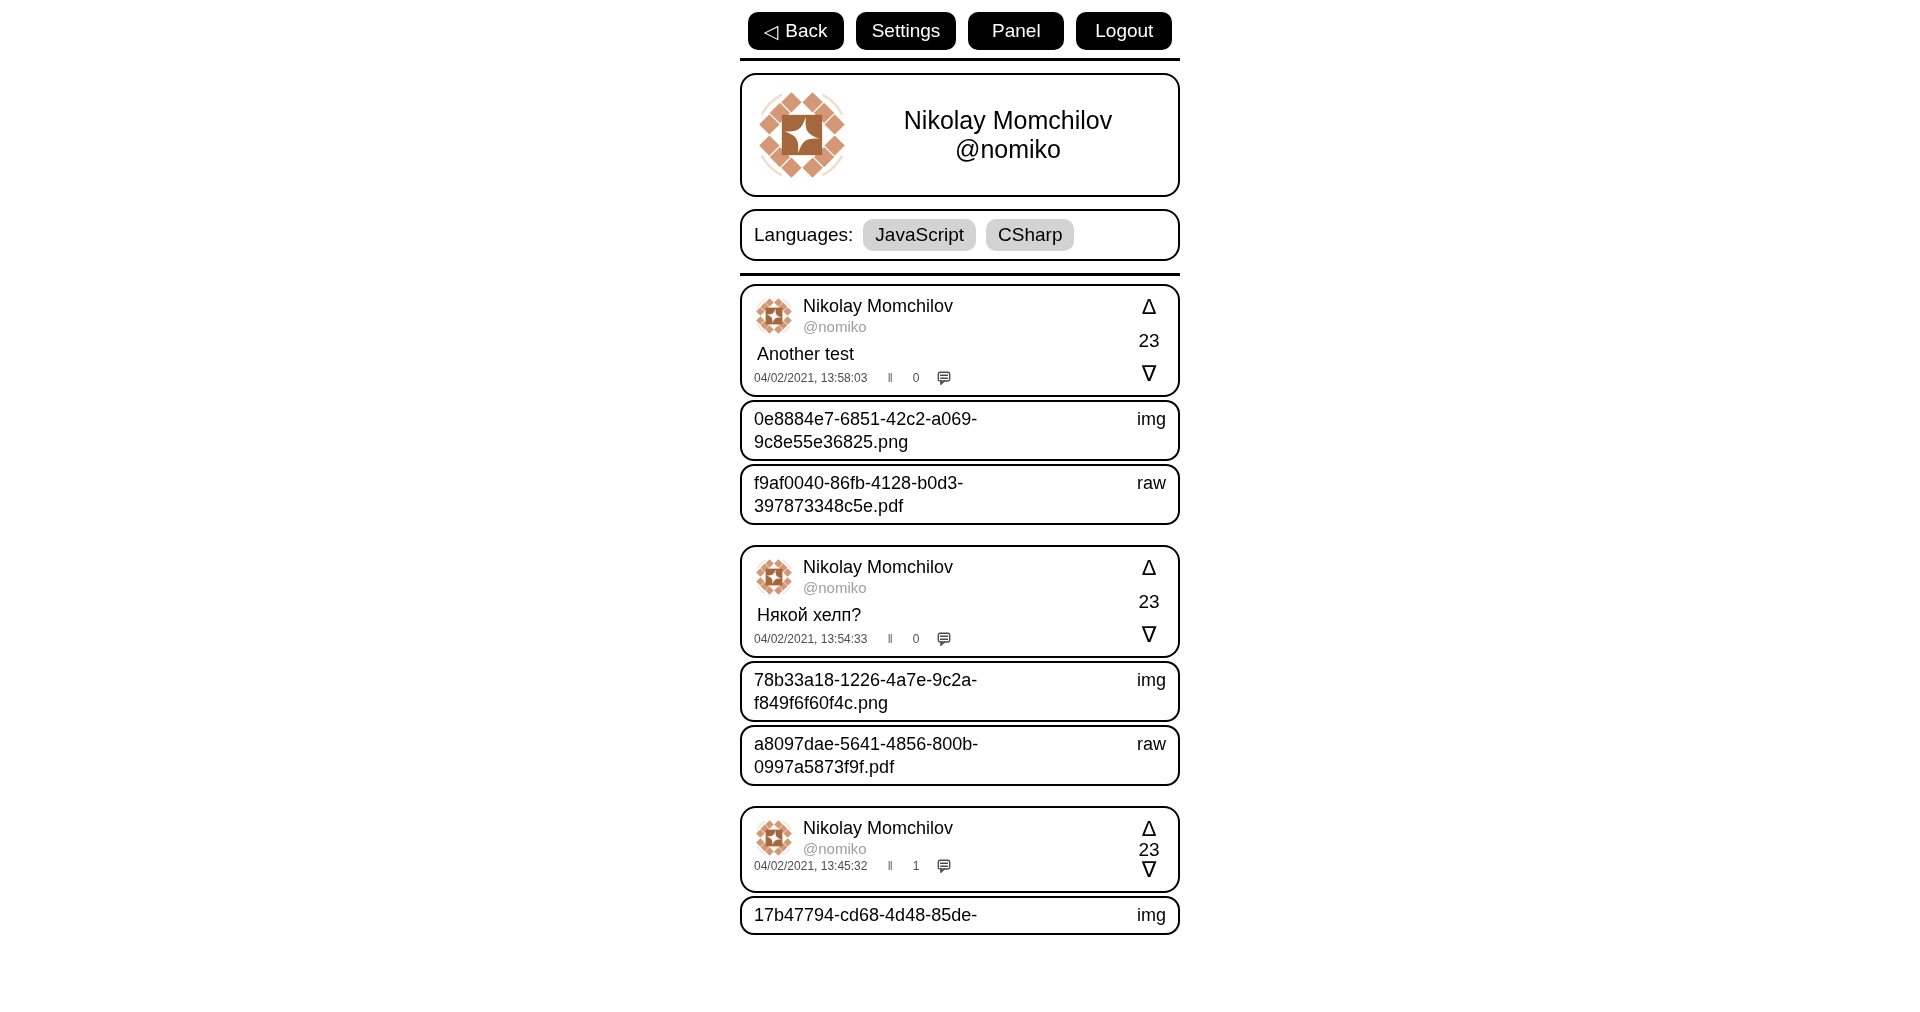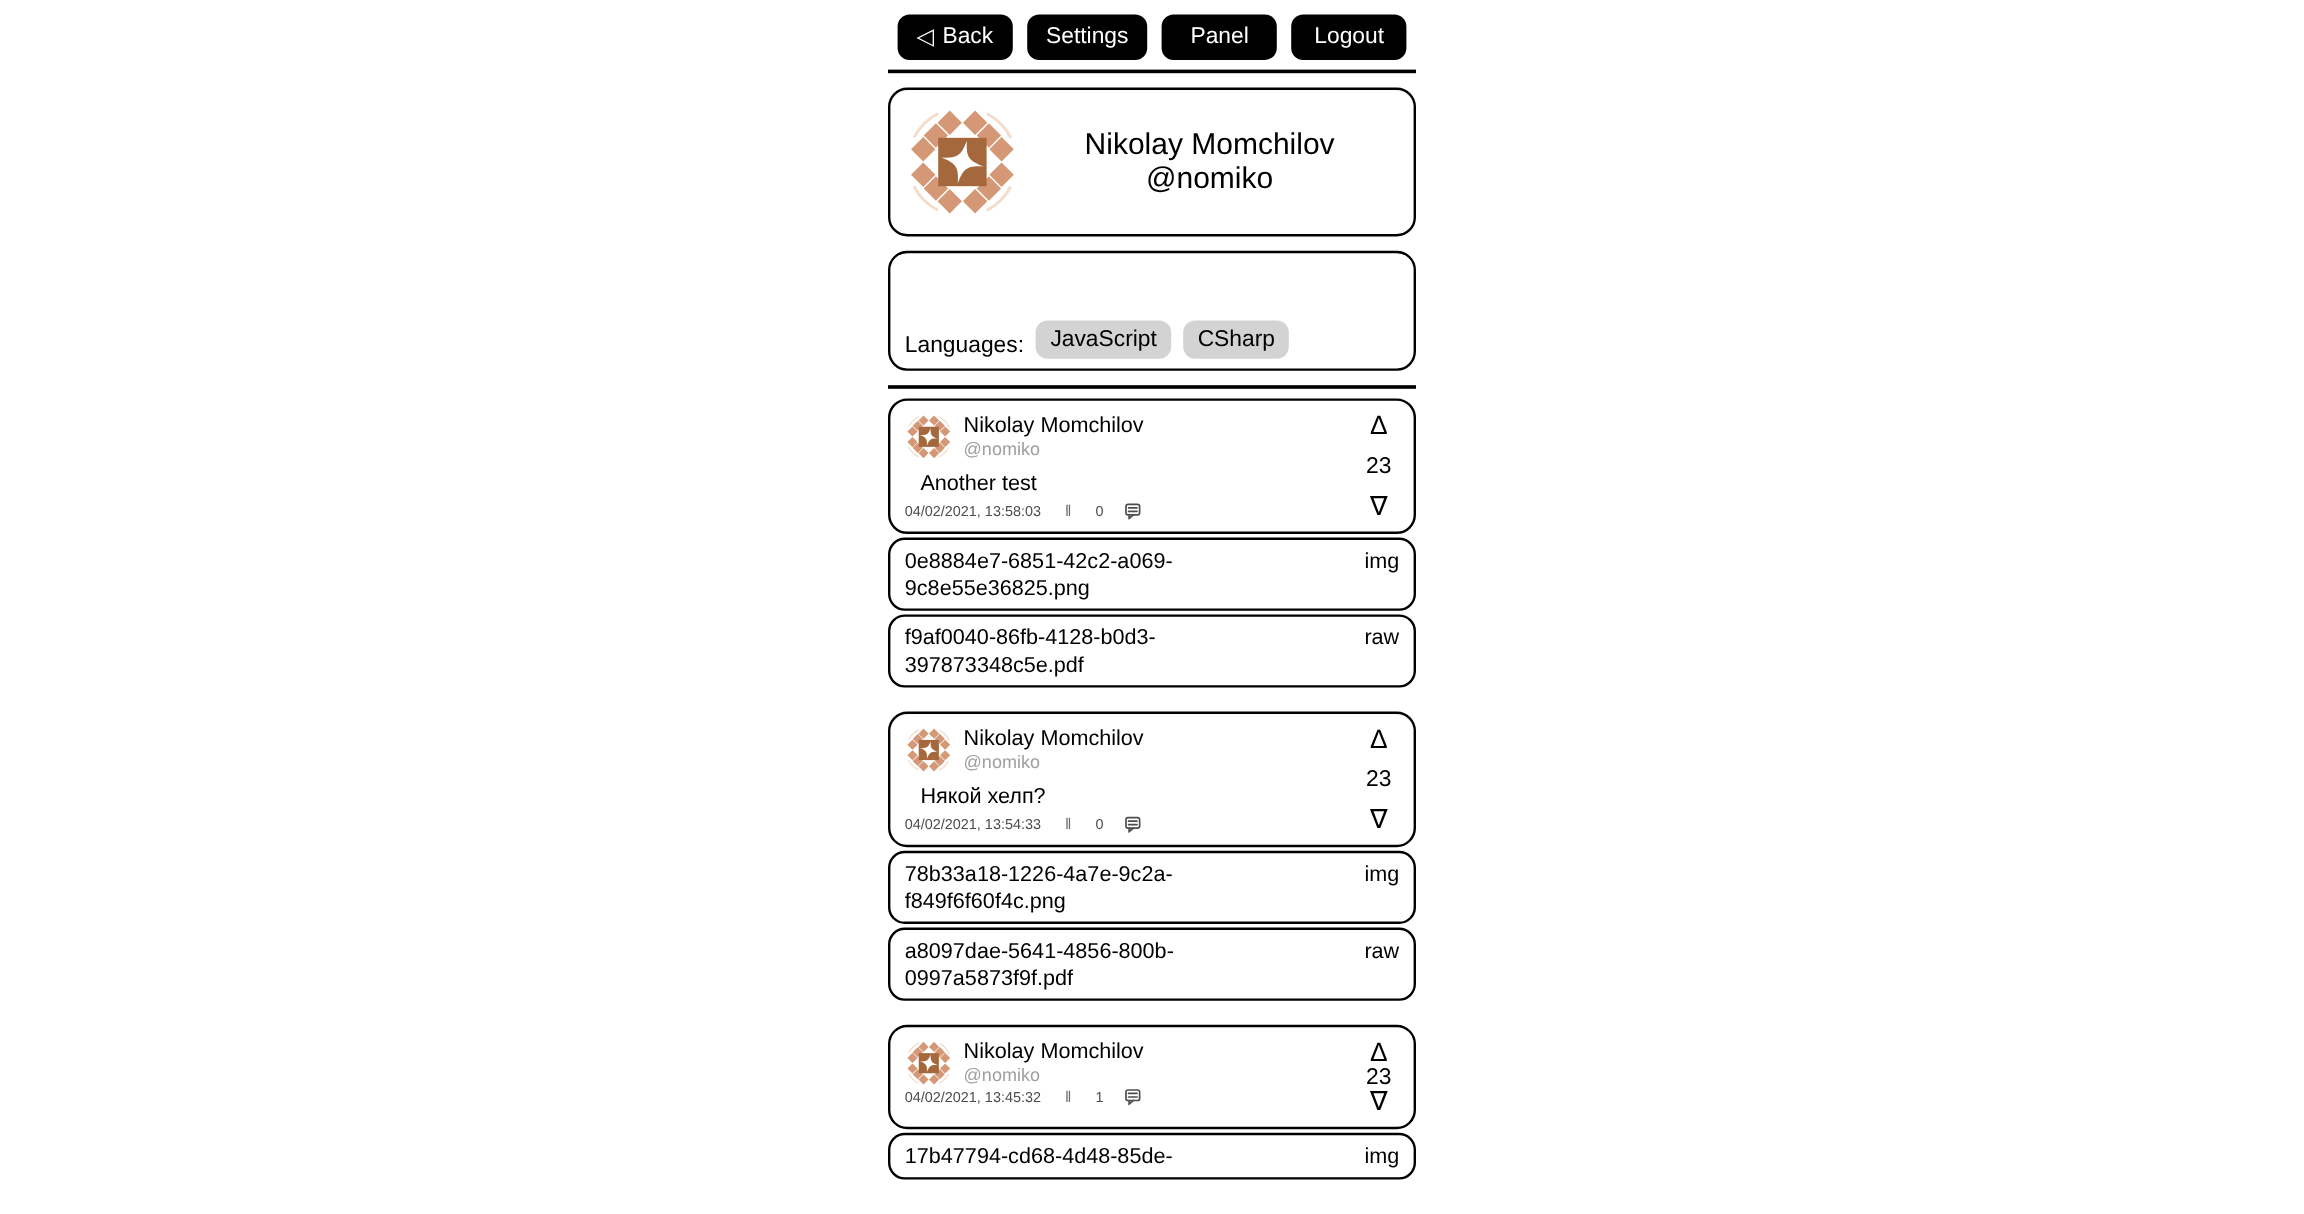--- a/index.html
+++ b/index.html
@@ -25,32 +25,32 @@
 
   .card { background: #fff; border: 2.5px solid #000; border-radius: 16px; }
 
   
   .profile-card { display: flex; align-items: center; padding: 12px; margin-bottom: 12px; }
   .avatar-lg { width: 96px; height: 96px; flex: none; }
   .profile-names { flex: 1; text-align: center; font-size: 25px; line-height: 1.15; }
 
   
   .info-card { padding: 8px 12px; margin-bottom: 8px; font-size: 19px;
-               display: flex; align-items: flex-end; gap: 10px; min-height: 44px; }
-  .pill { background: #d3d3d3; border-radius: 10px; padding: 5px 12px; margin-top: 48px; }
+               display: flex; align-items: center; gap: 10px; min-height: 44px; }
+  .pill { background: #d3d3d3; border-radius: 10px; padding: 5px 12px; }
 
   
   .post-group { margin-bottom: 20px; }
   .post-card { display: flex; padding: 10px 12px; }
   .post-left { flex: 1; min-width: 0; }
   .post-header { display: flex; align-items: center; gap: 9px; }
   .avatar-sm { width: 40px; height: 40px; flex: none; }
   .post-author { font-size: 18px; line-height: 1.2; }
   .post-handle { font-size: 15px; line-height: 1.2; color: #9e9e9e; }
-  .post-title { font-size: 18px; margin: 8px 0 5px 13px; }
+  .post-title { font-size: 18px; margin: 8px 0 5px 3px; }
   .post-meta { display: flex; align-items: center; gap: 20px;
                font-size: 12px; color: #4d4d4d; }
   .meta-sep { font-size: 13px; color: #6a6a6a; }
   .comment-icon { width: 14px; height: 14px; margin-left: -3px; stroke: #4d4d4d; }
   .vote-col { display: flex; flex-direction: column; justify-content: space-between;
               align-items: center; min-width: 34px; flex: none; }
   .vote-arrow { font-size: 22px; line-height: 1; cursor: pointer; }
   .vote-count { font-size: 19px; line-height: 1; }
 
   

